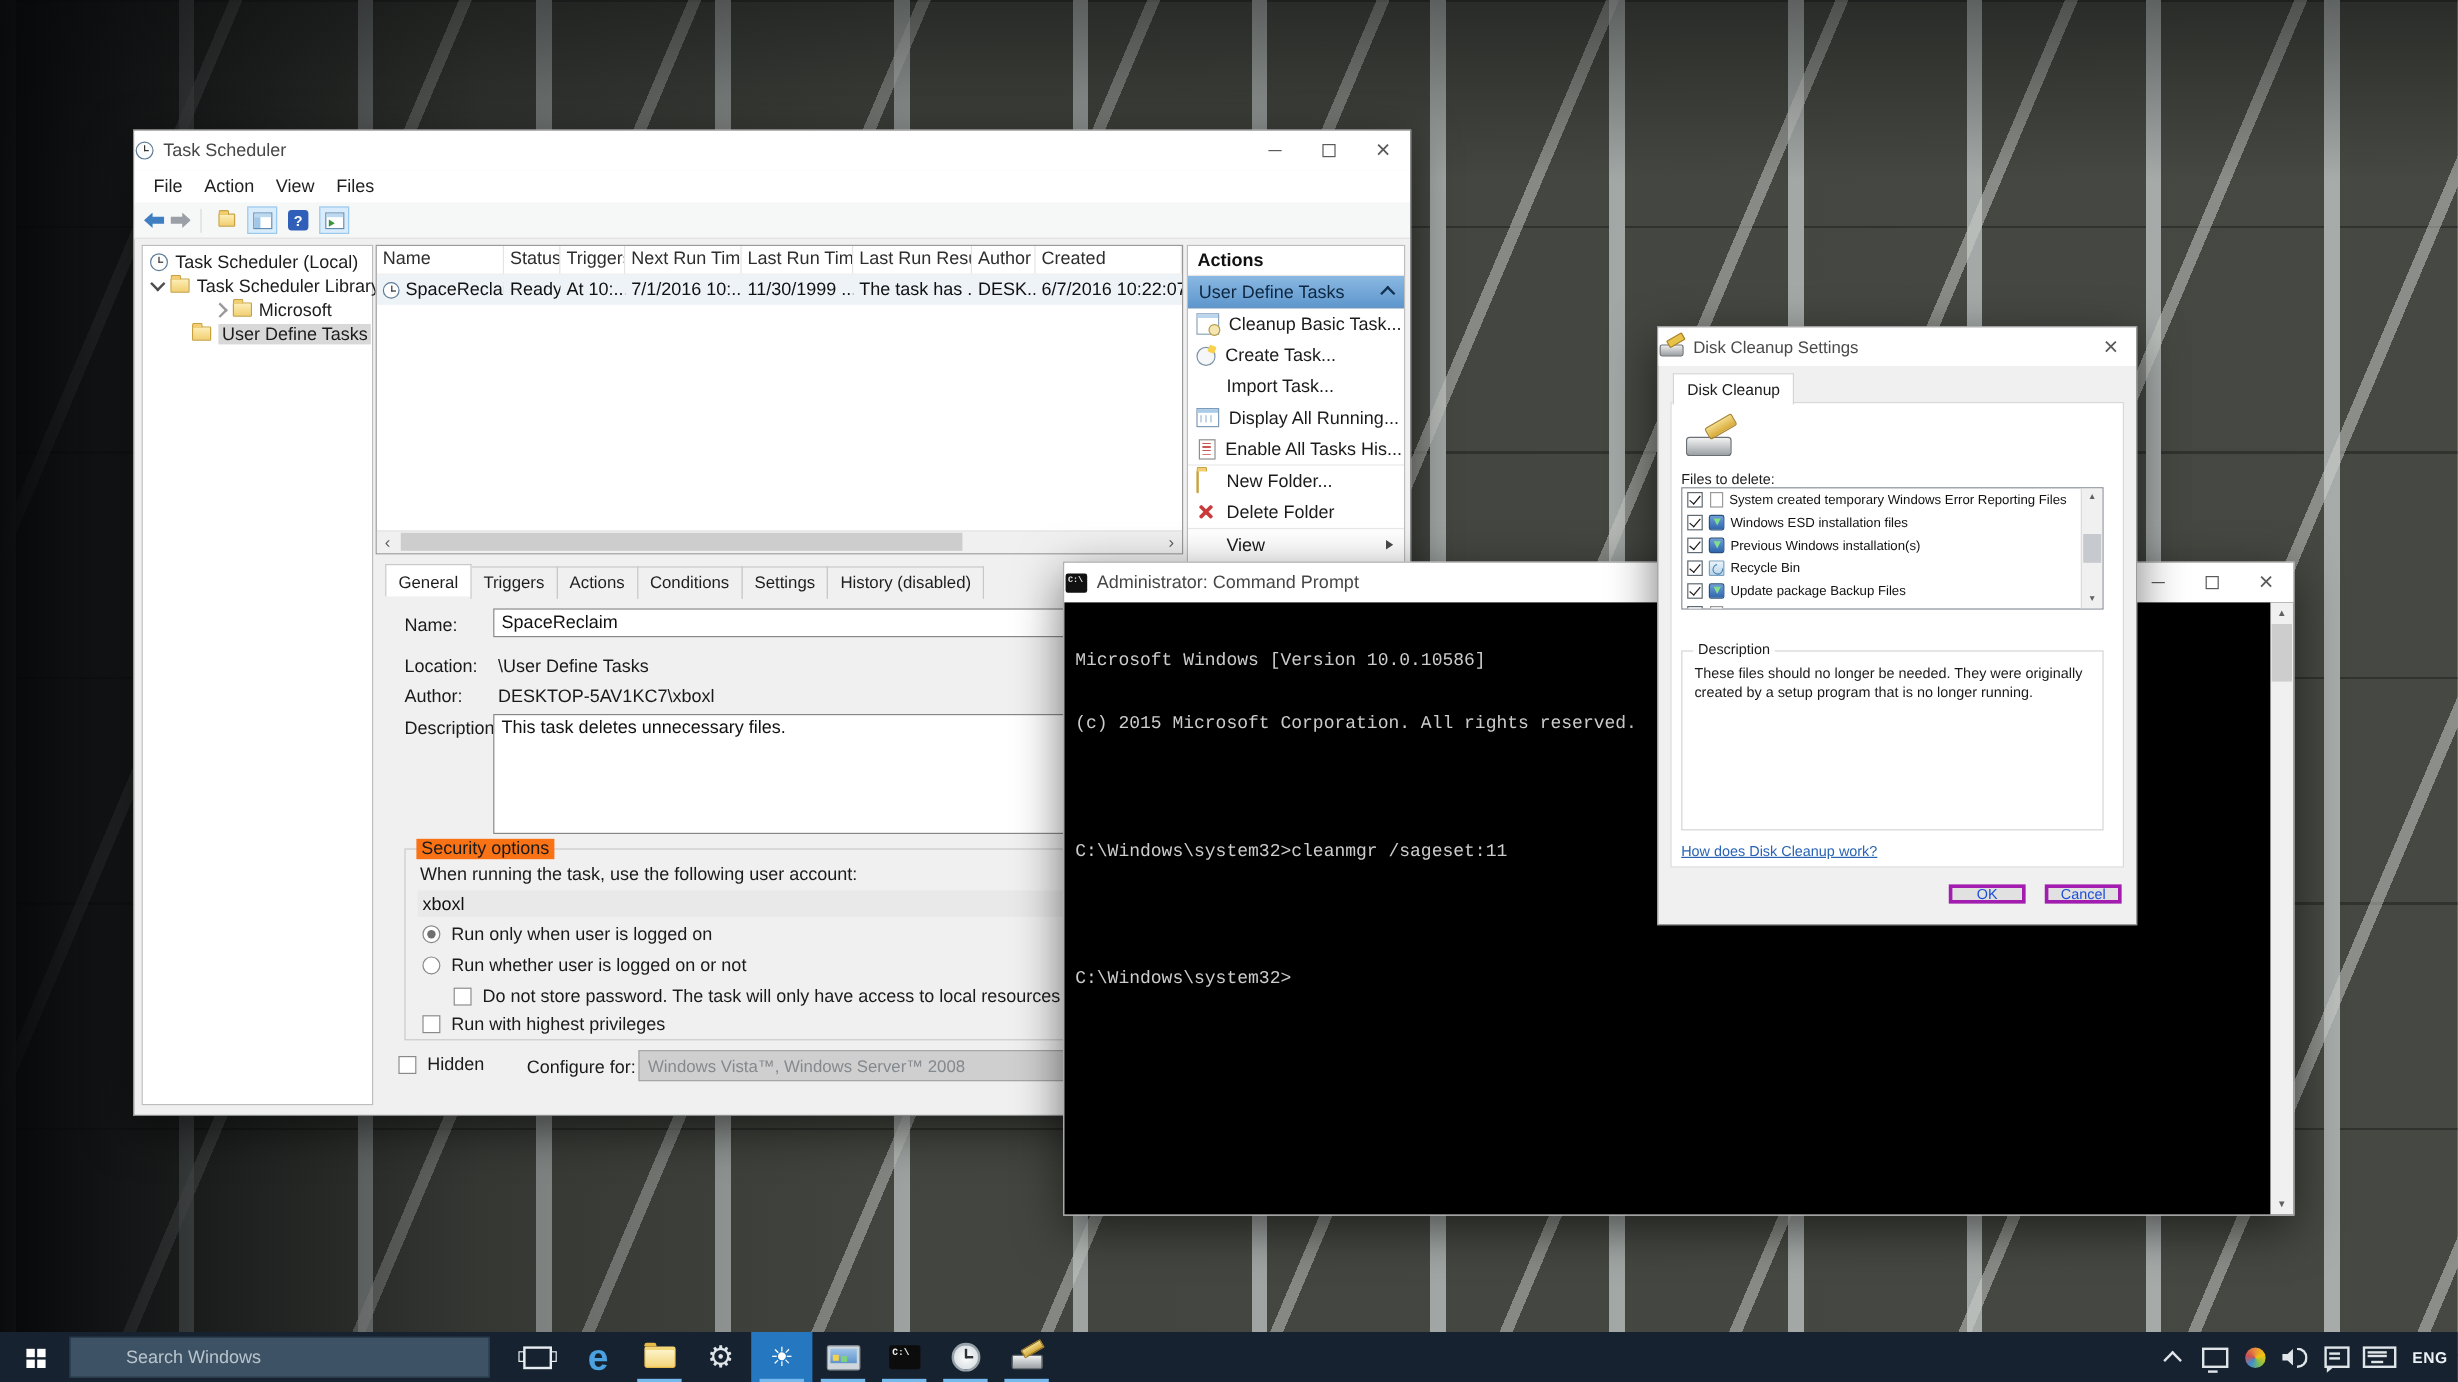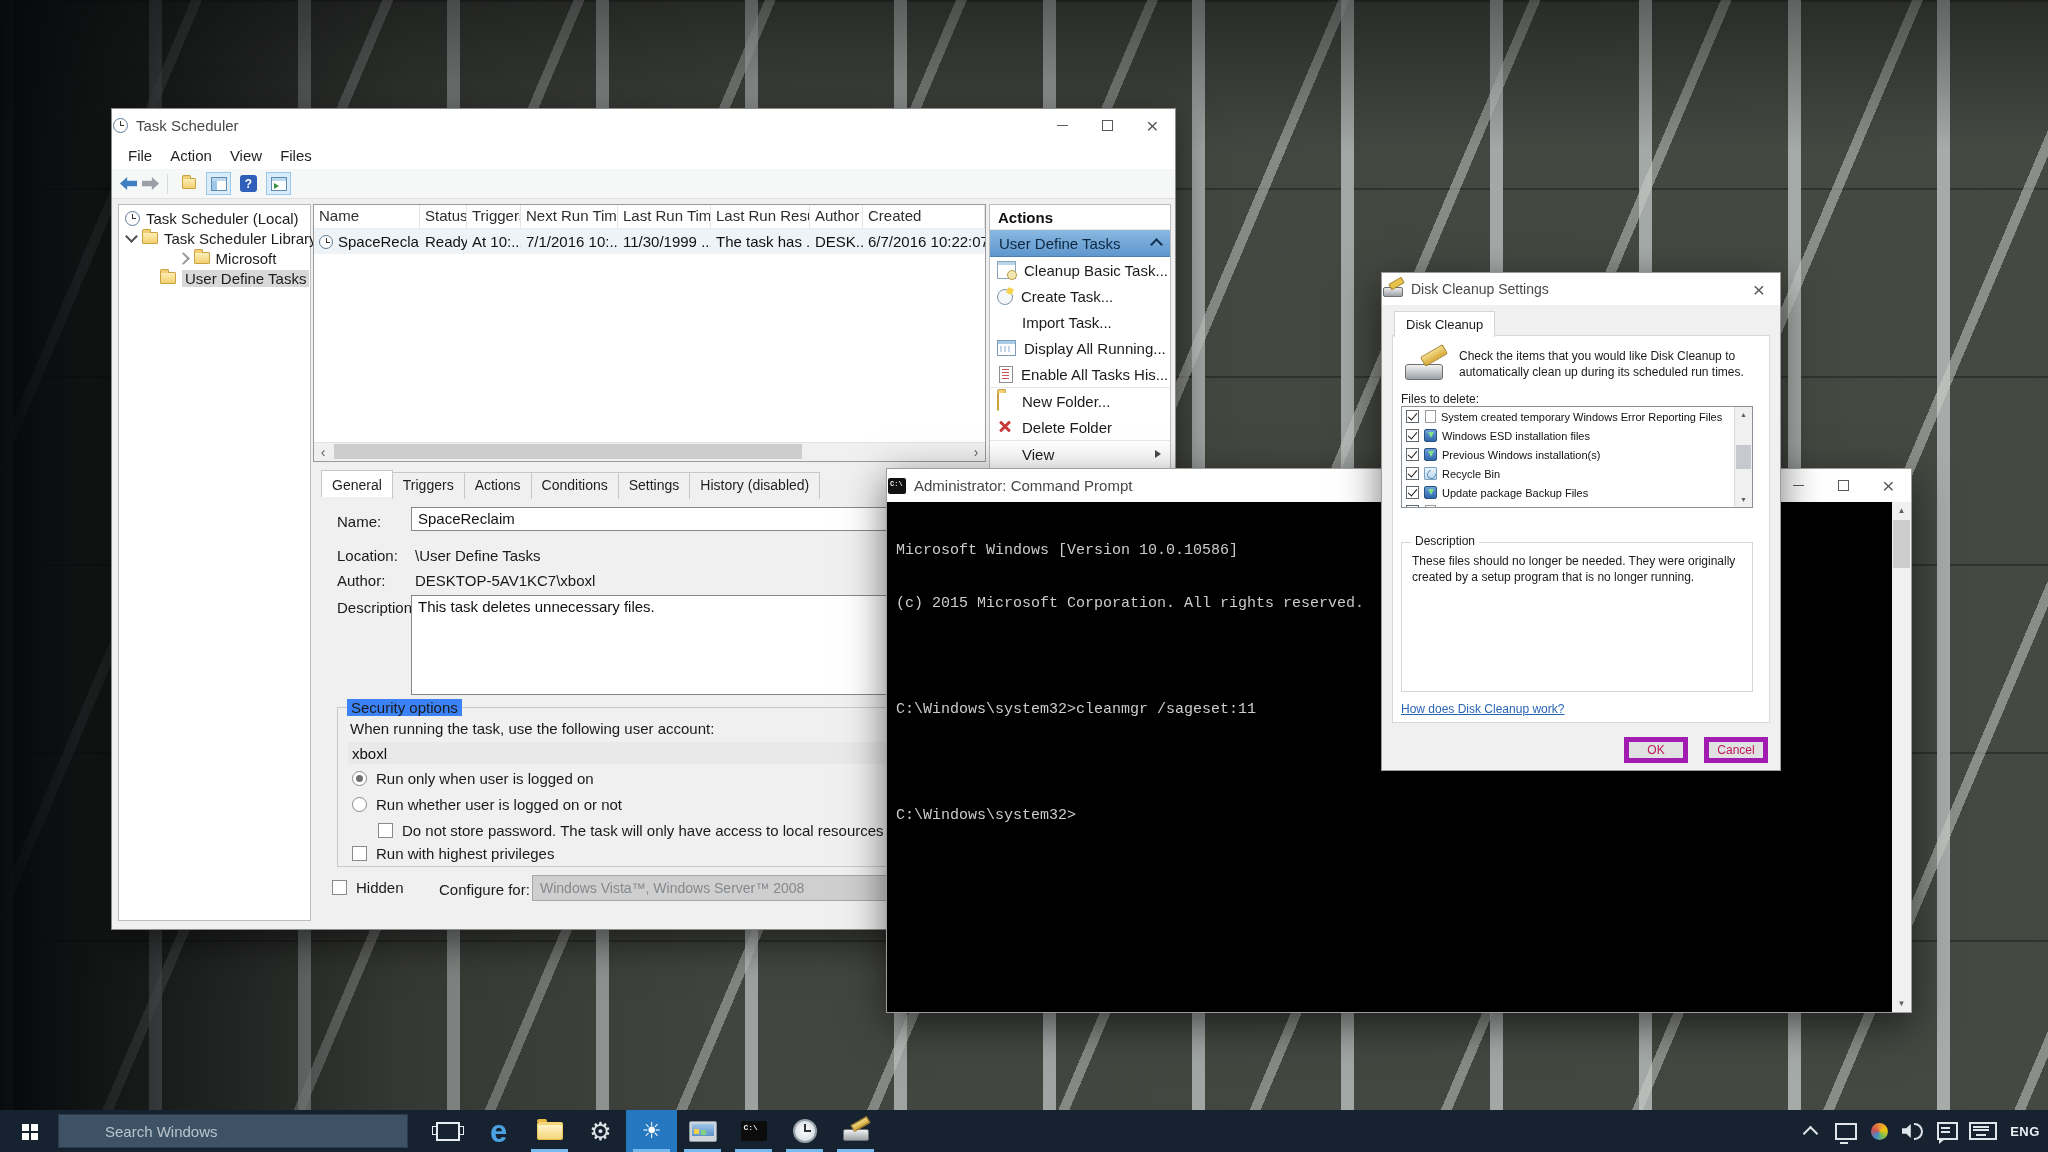--- a/index.html
+++ b/index.html
@@ -78,21 +78,21 @@
   .hs-btn.l{left:0;} .hs-btn.r{right:0;}
   .hs-thumb{position:absolute;left:20px;top:1px;height:15px;width:468px;background:#cdcdcd;}
 
   .bottompane{position:absolute;left:0;right:0;top:263px;bottom:0;background:#f0f0f0;}
   .tabs{position:absolute;top:5px;left:8px;display:flex;font-size:14px;color:#1e1e1e;}
   .tab{padding:4px 10px 4px;border:1px solid #c8c8c8;border-bottom:none;background:#f0f0f0;margin-right:-1px;}
   .tab.active{background:#fff;position:relative;top:-2px;padding-top:6px;}
   .fl{position:absolute;font-size:15px;color:#1a1a1a;white-space:nowrap;}
   .tbox{position:absolute;background:#fff;border:1px solid #888;box-sizing:border-box;font-size:15px;color:#111;padding:2px 6px;}
   .gbox{position:absolute;border:1px solid #cacaca;box-sizing:border-box;}
-  .gleg{position:absolute;top:-9px;left:9px;background:#3b82f6;padding:0 4px;font-size:15px;color:#1a1a1a;}
+  .gleg{position:absolute;top:-9px;left:9px;background:#f97316;padding:0 4px;font-size:15px;color:#1a1a1a;}
   .acctbar{position:absolute;left:10px;top:34px;right:12px;height:22px;background:#e9e9e9;font-size:15px;color:#111;
     display:flex;align-items:center;padding-left:4px;}
   .optrow{position:absolute;display:flex;align-items:center;gap:9px;font-size:15px;color:#1a1a1a;white-space:nowrap;}
   .radio{width:15px;height:15px;border-radius:50%;border:1px solid #8a8a8a;background:#fff;position:relative;flex:none;box-sizing:border-box;}
   .radio.on::after{content:"";position:absolute;left:3px;top:3px;width:7px;height:7px;border-radius:50%;background:#707070;}
   .chk{width:15px;height:15px;border:1px solid #8a8a8a;background:#fff;flex:none;box-sizing:border-box;position:relative;}
   .ddl{position:absolute;background:#cfcfcf;border:1px solid #a6a6a6;box-sizing:border-box;font-size:14px;color:#84898e;
     display:flex;align-items:center;padding-left:7px;}
   .ddl::after{content:"";position:absolute;right:9px;top:10px;border-top:5px solid #8a8f94;border-left:4px solid transparent;border-right:4px solid transparent;}
 
@@ -158,22 +158,22 @@
   .fi-inst::after{content:"";position:absolute;left:3px;top:2px;border-top:6px solid #7fe08a;border-left:3px solid transparent;border-right:3px solid transparent;}
   .fi-bin{background:linear-gradient(#eaf3fa,#bcd6ea);border:1px solid #7aa0c0;border-radius:1px;}
   .fi-bin::after{content:"";position:absolute;left:2px;top:2px;width:7px;height:7px;border:1px solid #4d88b5;border-radius:50%;border-top-color:transparent;transform:rotate(35deg);}
   .fsb{position:absolute;top:0;right:0;bottom:0;width:17px;background:#f0f0f0;border-left:1px solid #dcdcdc;}
   .fsb .sb-arr{width:17px;height:15px;font-size:7px;}
   .fsb .sb-thumb{position:absolute;left:1px;right:1px;top:38px;height:24px;background:#c6c9cd;}
   .descbox{position:absolute;left:8px;top:206px;width:352px;height:150px;border:1px solid #d5d5d5;box-sizing:border-box;}
   .descbox .gleg{background:#fff;font-size:12px;}
   .desctext{position:absolute;left:10px;top:10px;width:330px;font-size:12px;line-height:16px;color:#1a1a1a;}
   .dlg-link{position:absolute;left:8px;top:366px;font-size:12px;color:#2964b4;text-decoration:underline;}
-  .dbtn{position:absolute;top:464px;height:26px;width:64px;background:#e1e1e1;border:5px solid #a21caf;box-sizing:border-box;
-    font-size:12px;color:#be185d;display:flex;align-items:center;justify-content:center;}
+  .dbtn{position:absolute;top:464px;height:16px;width:64px;background:#e1e1e1;border:3px solid #a21caf;box-sizing:border-box;
+    font-size:12px;color:#1d4ed8;display:flex;align-items:center;justify-content:center;}
   .dbtn.ok{left:242px;} .dbtn.cancel{left:322px;}
 
   
   .taskbar{position:absolute;left:0;right:0;bottom:0;height:42px;background:#16222f;z-index:10;display:flex;align-items:center;}
   .start{width:58px;height:42px;display:flex;align-items:center;justify-content:center;flex:none;}
   .winlogo{width:7px;height:7px;background:#fff;box-shadow:9px 0 0 #fff,0 9px 0 #fff,9px 9px 0 #fff;margin:-8px 8px 0 0;}
   .search{width:350px;height:34px;background:#3d5365;border:1px solid #2a3b4b;box-sizing:border-box;display:flex;align-items:center;
     padding-left:46px;color:#b9c4cd;font-size:15px;flex:none;}
   .tbi{width:51px;height:42px;position:relative;display:flex;align-items:center;justify-content:center;flex:none;}
   .tbi.run::after{content:"";position:absolute;left:7px;right:7px;bottom:0;height:3px;background:#76b9ed;}
@@ -430,21 +430,20 @@
   <header class="titlebar">
     <span class="dc-ic"></span>
     <span class="title">Disk Cleanup Settings</span>
   </header>
   <div class="caps">
     <span class="cap close"></span>
   </div>
   <div class="dlg-tab">Disk Cleanup</div>
   <div class="dlg-page">
     <span class="dc-big"></span>
-    <div class="dlg-intro">Check the items that you would like Disk Cleanup to automatically clean up during its scheduled run times.</div>
     <span class="dlg-fl">Files to delete:</span>
     <div class="filebox">
       <div class="frow">
         <span class="chk2 on"></span>
         <span class="fi fi-page"></span>
         <span>System created temporary Windows Error Reporting Files</span>
       </div>
       <div class="frow">
         <span class="chk2 on"></span>
         <span class="fi fi-inst"></span>

